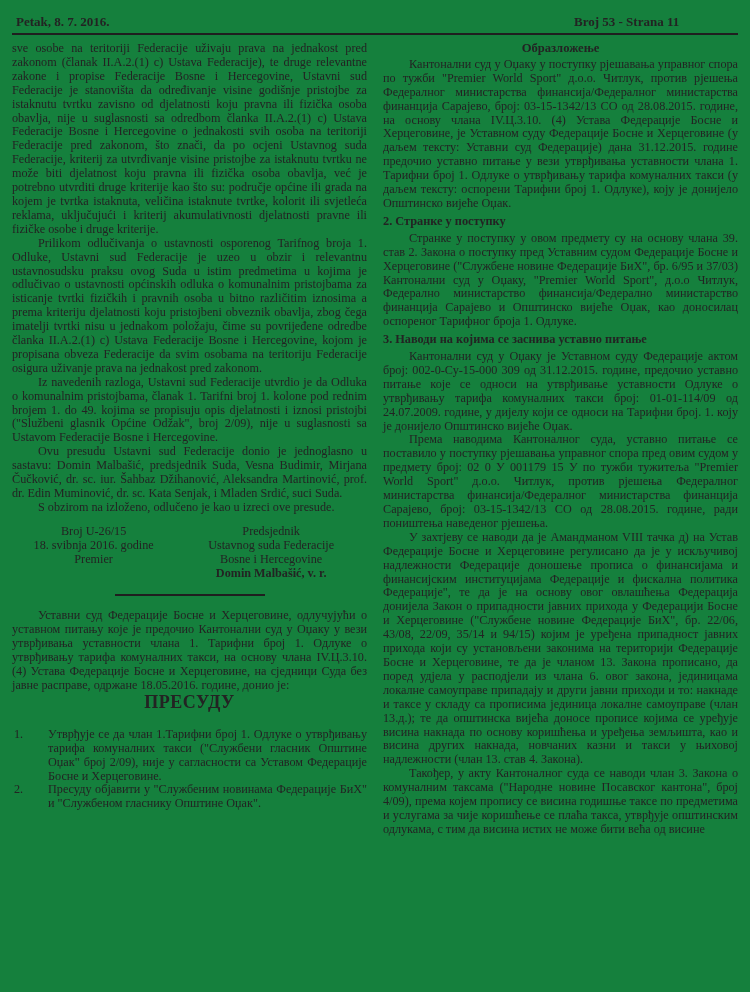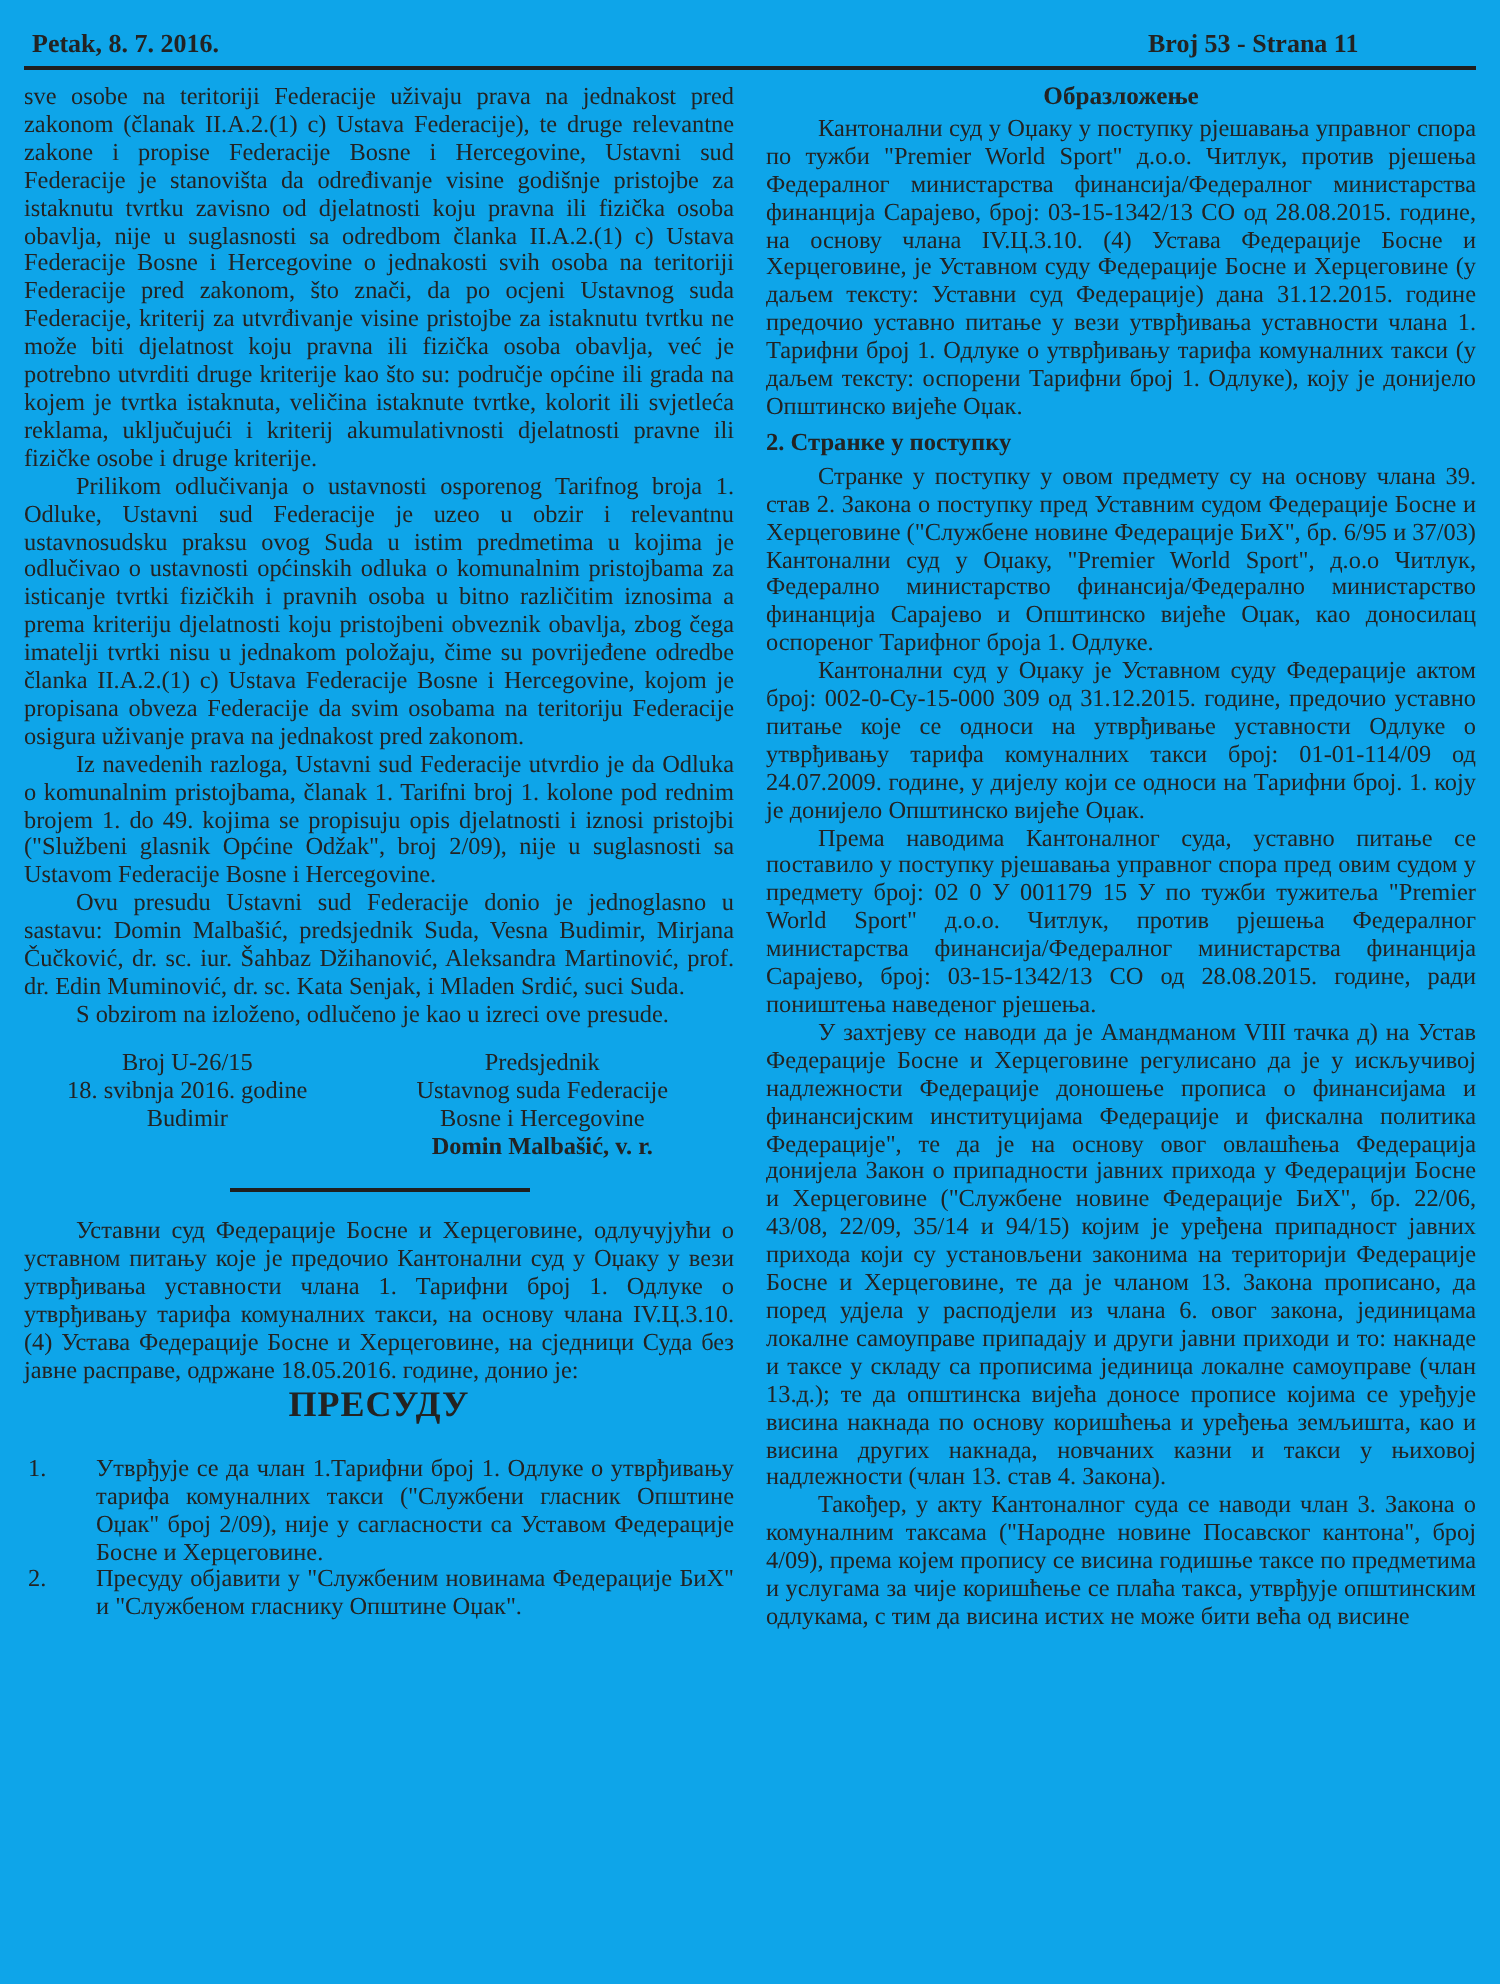--- a/index.html
+++ b/index.html
@@ -6,21 +6,21 @@
   html, body { width: 750px; height: 992px; }
   body {
     font-family: "Liberation Serif", "DejaVu Serif", serif;
     background: #fcfcfa;
     color: #232323;
   }
   .page {
     width: 750px; height: 992px;
     padding: 10px 12px 8px 12px;
     overflow: hidden;
-    background: #0ea5e9;
+    background: #15803d;
   }
   
   .runhead {
     display: flex; align-items: flex-end; justify-content: space-between;
     font-weight: bold; font-size: 13px;
     padding: 4px 4px 3px 4px;
     border-bottom: 2.5px solid #1f1f1f;
   }
   .runhead .rh-left  { width: 180px; text-align: left; }
   .runhead .rh-mid   { flex: 1; text-align: center; letter-spacing: .2px; }
@@ -78,21 +78,21 @@
       <p class="body-par no-indent">sve osobe na teritoriji Federacije uživaju prava na jednakost pred zakonom (članak II.A.2.(1) c) Ustava Federacije), te druge relevantne zakone i propise Federacije Bosne i Hercegovine, Ustavni sud Federacije je stanovišta da određivanje visine godišnje pristojbe za istaknutu tvrtku zavisno od djelatnosti koju pravna ili fizička osoba obavlja, nije u suglasnosti sa odredbom članka II.A.2.(1) c) Ustava Federacije Bosne i Hercegovine o jednakosti svih osoba na teritoriji Federacije pred zakonom, što znači, da po ocjeni Ustavnog suda Federacije, kriterij za utvrđivanje visine pristojbe za istaknutu tvrtku ne može biti djelatnost koju pravna ili fizička osoba obavlja, već je potrebno utvrditi druge kriterije kao što su: područje općine ili grada na kojem je tvrtka istaknuta, veličina istaknute tvrtke, kolorit ili svjetleća reklama, uključujući i kriterij akumulativnosti djelatnosti pravne ili fizičke osobe i druge kriterije.</p>
       <p class="body-par">Prilikom odlučivanja o ustavnosti osporenog Tarifnog broja 1. Odluke, Ustavni sud Federacije je uzeo u obzir i relevantnu ustavnosudsku praksu ovog Suda u istim predmetima u kojima je odlučivao o ustavnosti općinskih odluka o komunalnim pristojbama za isticanje tvrtki fizičkih i pravnih osoba u bitno različitim iznosima a prema kriteriju djelatnosti koju pristojbeni obveznik obavlja, zbog čega imatelji tvrtki nisu u jednakom položaju, čime su povrijeđene odredbe članka II.A.2.(1) c) Ustava Federacije Bosne i Hercegovine, kojom je propisana obveza Federacije da svim osobama na teritoriju Federacije osigura uživanje prava na jednakost pred zakonom.</p>
       <p class="body-par">Iz navedenih razloga, Ustavni sud Federacije utvrdio je da Odluka o komunalnim pristojbama, članak 1. Tarifni broj 1. kolone pod rednim brojem 1. do 49. kojima se propisuju opis djelatnosti i iznosi pristojbi ("Službeni glasnik Općine Odžak", broj 2/09), nije u suglasnosti sa Ustavom Federacije Bosne i Hercegovine.</p>
       <p class="body-par">Ovu presudu Ustavni sud Federacije donio je jednoglasno u sastavu: Domin Malbašić, predsjednik Suda, Vesna Budimir, Mirjana Čučković, dr. sc. iur. Šahbaz Džihanović, Aleksandra Martinović, prof. dr. Edin Muminović, dr. sc. Kata Senjak, i Mladen Srdić, suci Suda.</p>
       <p class="body-par">S obzirom na izloženo, odlučeno je kao u izreci ove presude.</p>
 
       <div class="sig">
         <div class="sig-left">
           <span class="line">Broj U-26/15</span>
           <span class="line">18. svibnja 2016. godine</span>
-          <span class="line">Budimir</span>
+          <span class="line">Premier</span>
         </div>
         <div class="sig-right">
           <span class="line">Predsjednik</span>
           <span class="line">Ustavnog suda Federacije</span>
           <span class="line">Bosne i Hercegovine</span>
           <span class="line sig-name">Domin Malbašić, v. r.</span>
         </div>
       </div>
 
       <div class="sep-rule"></div>
@@ -114,20 +114,21 @@
     </div>
 
     <div class="col">
       <div class="obr-heading">Образложење</div>
 
       <p class="body-par">Кантонални суд у Оџаку у поступку рјешавања управног спора по тужби "Premier World Sport" д.о.о. Читлук, против рјешења Федералног министарства финансија/Федералног министарства финанција Сарајево, број: 03-15-1342/13 СО од 28.08.2015. године, на основу члана IV.Ц.3.10. (4) Устава Федерације Босне и Херцеговине, је Уставном суду Федерације Босне и Херцеговине (у даљем тексту: Уставни суд Федерације) дана 31.12.2015. године предочио уставно питање у вези утврђивања уставности члана 1. Тарифни број 1. Одлуке о утврђивању тарифа комуналних такси (у даљем тексту: оспорени Тарифни број 1. Одлуке), коју је донијело Општинско вијеће Оџак.</p>
 
       <div class="sec-heading">2. Странке у поступку</div>
       <p class="body-par">Странке у поступку у овом предмету су на основу члана 39. став 2. Закона о поступку пред Уставним судом Федерације Босне и Херцеговине ("Службене новине Федерације БиХ", бр. 6/95 и 37/03) Кантонални суд у Оџаку, "Premier World Sport", д.о.о Читлук, Федерално министарство финансија/Федерално министарство финанција Сарајево и Општинско вијеће Оџак, као доносилац оспореног Тарифног броја 1. Одлуке.</p>
 
+      <div class="sec-heading">3. Наводи на којима се заснива уставно питање</div>
       <p class="body-par">Кантонални суд у Оџаку је Уставном суду Федерације актом број: 002-0-Су-15-000 309 од 31.12.2015. године, предочио уставно питање које се односи на утврђивање уставности Одлуке о утврђивању тарифа комуналних такси број: 01-01-114/09 од 24.07.2009. године, у дијелу који се односи на Тарифни број. 1. коју је донијело Општинско вијеће Оџак.</p>
       <p class="body-par">Према наводима Кантоналног суда, уставно питање се поставило у поступку рјешавања управног спора пред овим судом у предмету број: 02 0 У 001179 15 У по тужби тужитеља "Premier World Sport" д.о.о. Читлук, против рјешења Федералног министарства финансија/Федералног министарства финанција Сарајево, број: 03-15-1342/13 СО од 28.08.2015. године, ради поништења наведеног рјешења.</p>
       <p class="body-par">У захтјеву се наводи да је Амандманом VIII тачка д) на Устав Федерације Босне и Херцеговине регулисано да је у искључивој надлежности Федерације доношење прописа о финансијама и финансијским институцијама Федерације и фискална политика Федерације", те да је на основу овог овлашћења Федерација донијела Закон о припадности јавних прихода у Федерацији Босне и Херцеговине ("Службене новине Федерације БиХ", бр. 22/06, 43/08, 22/09, 35/14 и 94/15) којим је уређена припадност јавних прихода који су установљени законима на територији Федерације Босне и Херцеговине, те да је чланом 13. Закона прописано, да поред удјела у расподјели из члана 6. овог закона, јединицама локалне самоуправе припадају и други јавни приходи и то: накнаде и таксе у складу са прописима јединица локалне самоуправе (члан 13.д.); те да општинска вијећа доносе прописе којима се уређује висина накнада по основу коришћења и уређења земљишта, као и висина других накнада, новчаних казни и такси у њиховој надлежности (члан 13. став 4. Закона).</p>
       <p class="body-par">Такођер, у акту Кантоналног суда се наводи члан 3. Закона о комуналним таксама ("Народне новине Посавског кантона", број 4/09), према којем пропису се висина годишње таксе по предметима и услугама за чије коришћење се плаћа такса, утврђује општинским одлукама, с тим да висина истих не може бити већа од висине</p>
     </div>
 
   </div>
 </div>
 
 </body></html>

